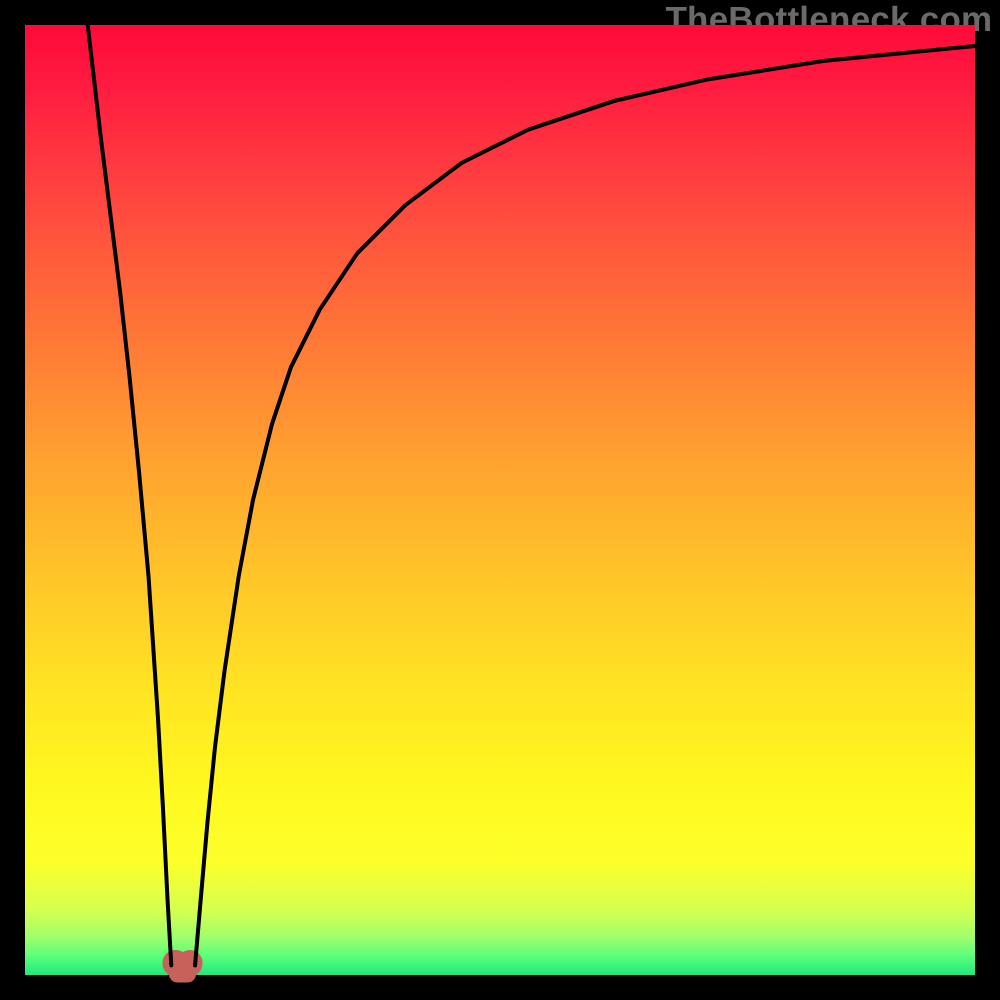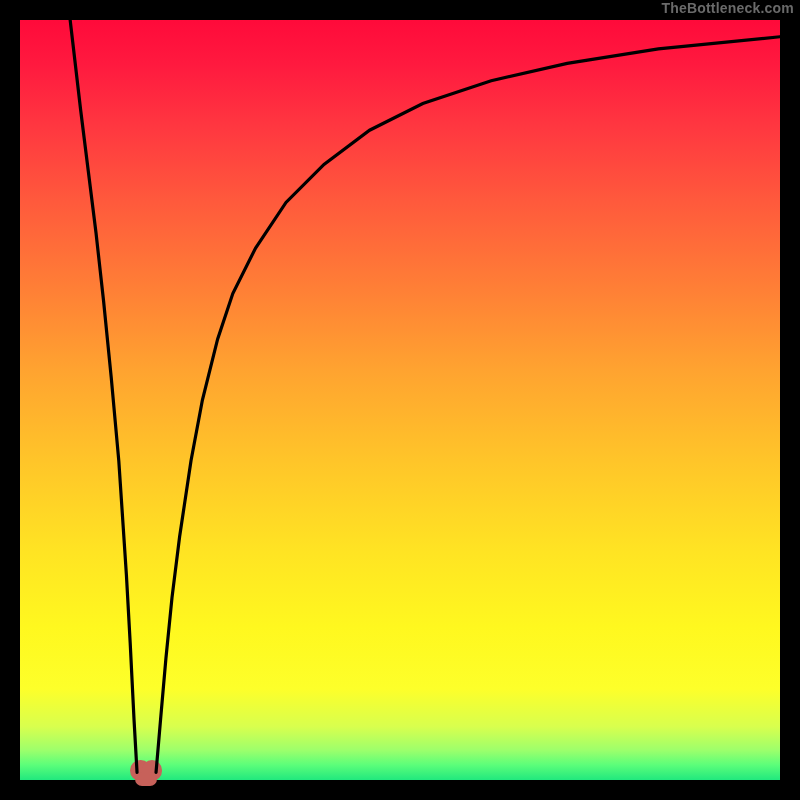--- a/index.html
+++ b/index.html
@@ -54,21 +54,21 @@
     top: 0;
     width: 760px;
     height: 760px;
     pointer-events: none;
   }
   .watermark {
     position: absolute;
     top: 0;
     right: 6px;
     color: #6a6a6a;
-    font-size: 14px;
+    font-size: 28px;
     font-weight: 600;
     letter-spacing: 0.2px;
     user-select: none;
   }
 </style>
 </head>
 <body>
 
 <div class="watermark">TheBottleneck.com</div>
 

